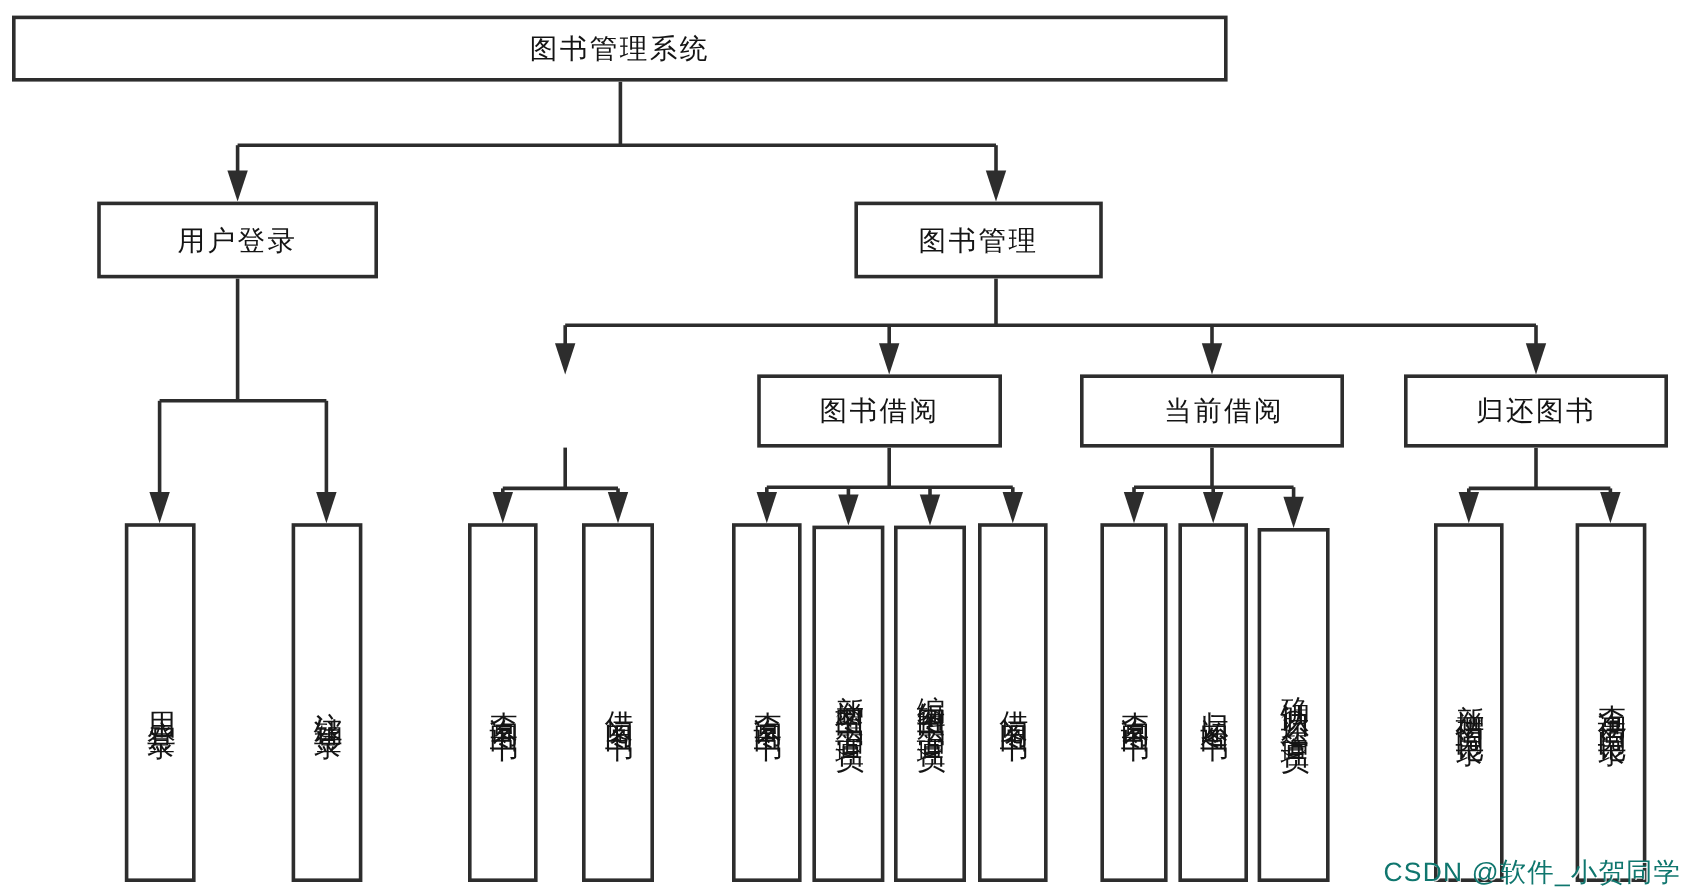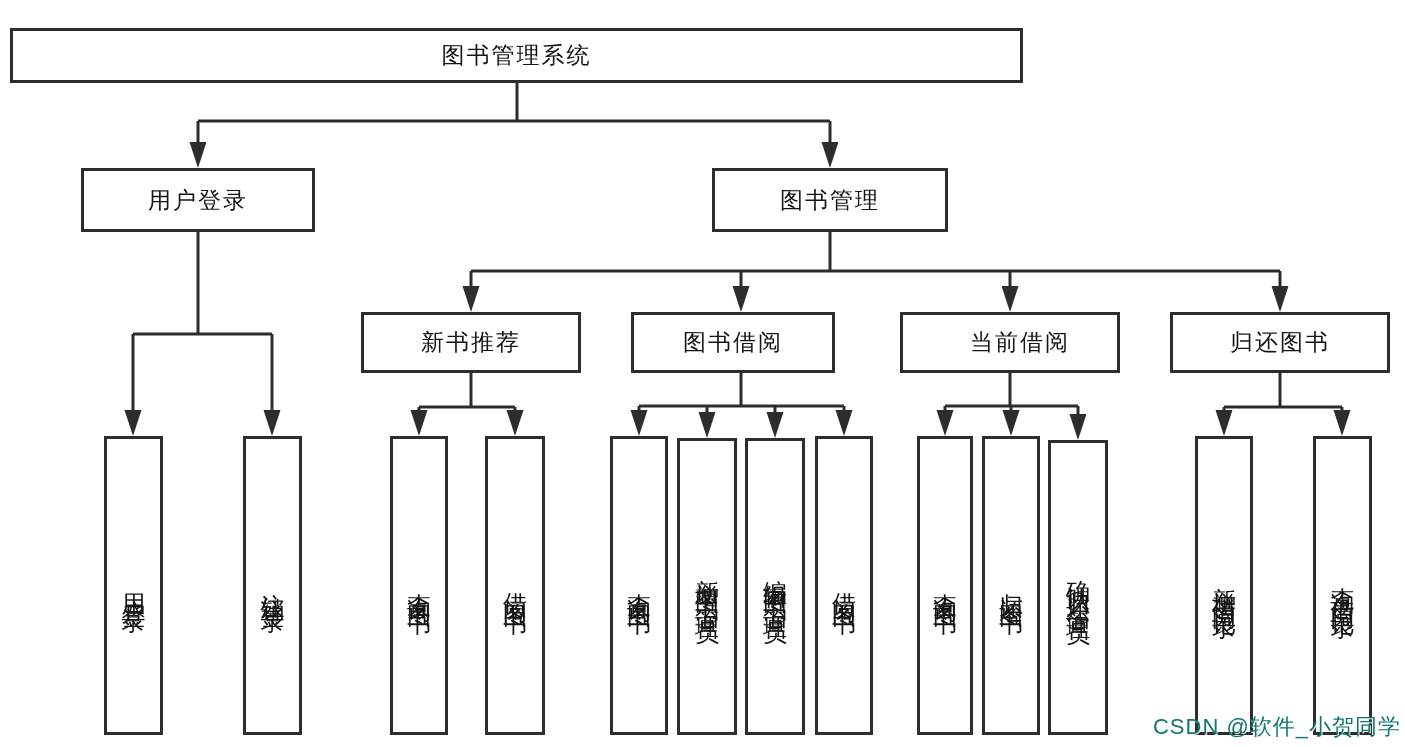--- a/index.html
+++ b/index.html
@@ -30,23 +30,23 @@
     z-index: 1;
     white-space: nowrap;
   }
   .vnode {
     writing-mode: vertical-rl;
     font-size: 24px;
     letter-spacing: 6px;
     white-space: normal;
   }
   
-  #n-root        { left: 10px;   top: 28px;  width: 1013px; height: 55px; }
+  #n-root        { left: 10px;   top: 13px;  width: 1013px; height: 55px; }
   #n-user-login  { left: 81px;   top: 168px; width: 234px;  height: 64px; }
-  #n-book-mgmt   { left: 712px;  top: 168px; width: 236px;  height: 64px; }
+  #n-book-mgmt   { left: 712px;  top: 168px; width: 207px;  height: 64px; }
   #n-newbook     { left: 361px;  top: 312px; width: 220px;  height: 61px; }
   #n-borrow      { left: 631px;  top: 312px; width: 204px;  height: 61px; }
   #n-current     { left: 900px;  top: 312px; width: 220px;  height: 61px; padding-left: 20px; }
   #n-records     { left: 1170px; top: 312px; width: 220px;  height: 61px; }
   #n-leaf-ulogin    { left: 104px;  top: 436px; width: 59px; height: 299px; }
   #n-leaf-logout    { left: 243px;  top: 436px; width: 59px; height: 299px; }
   #n-leaf-nb-query  { left: 390px;  top: 436px; width: 58px; height: 299px; }
   #n-leaf-nb-borrow { left: 485px;  top: 436px; width: 60px; height: 299px; }
   #n-leaf-bb-query  { left: 610px;  top: 436px; width: 58px; height: 299px; }
   #n-leaf-bb-add    { left: 677px;  top: 438px; width: 60px; height: 297px; }
@@ -126,21 +126,20 @@
       <polygon points="1215.5,410 1232.5,410 1224,436" fill="#2d2d2d"></polygon>
       <line x1="1342" y1="407" x2="1342" y2="416" stroke="#2d2d2d" stroke-width="3"></line>
       <polygon points="1333.5,410 1350.5,410 1342,436" fill="#2d2d2d"></polygon>
     </svg>
 
   <div class="node" id="n-root">图书管理系统</div>
 
   <div class="node" id="n-user-login">用户登录</div>
   <div class="node" id="n-book-mgmt">图书管理</div>
 
-  <div class="node" id="n-newbook">新书推荐</div>
   <div class="node" id="n-borrow">图书借阅</div>
   <div class="node" id="n-current">当前借阅</div>
   <div class="node" id="n-records">归还图书</div>
 
   <div class="node vnode" id="n-leaf-ulogin">用户登录</div>
   <div class="node vnode" id="n-leaf-logout">注销登录</div>
 
   <div class="node vnode" id="n-leaf-nb-query">查询图书</div>
   <div class="node vnode" id="n-leaf-nb-borrow">借阅图书</div>
 

